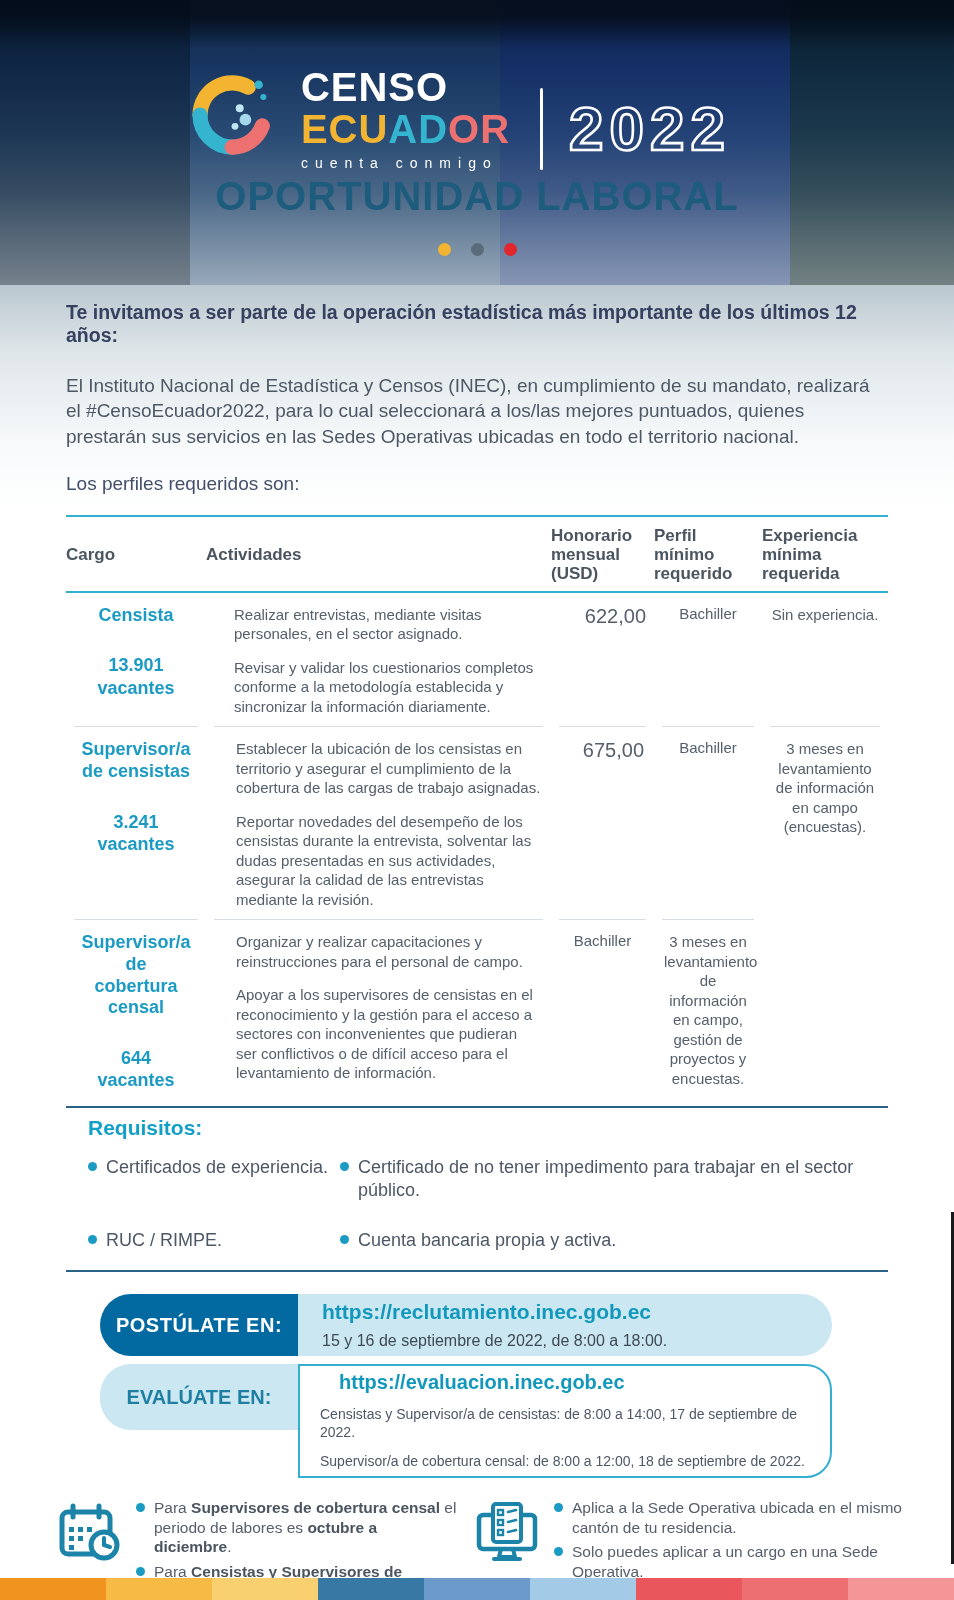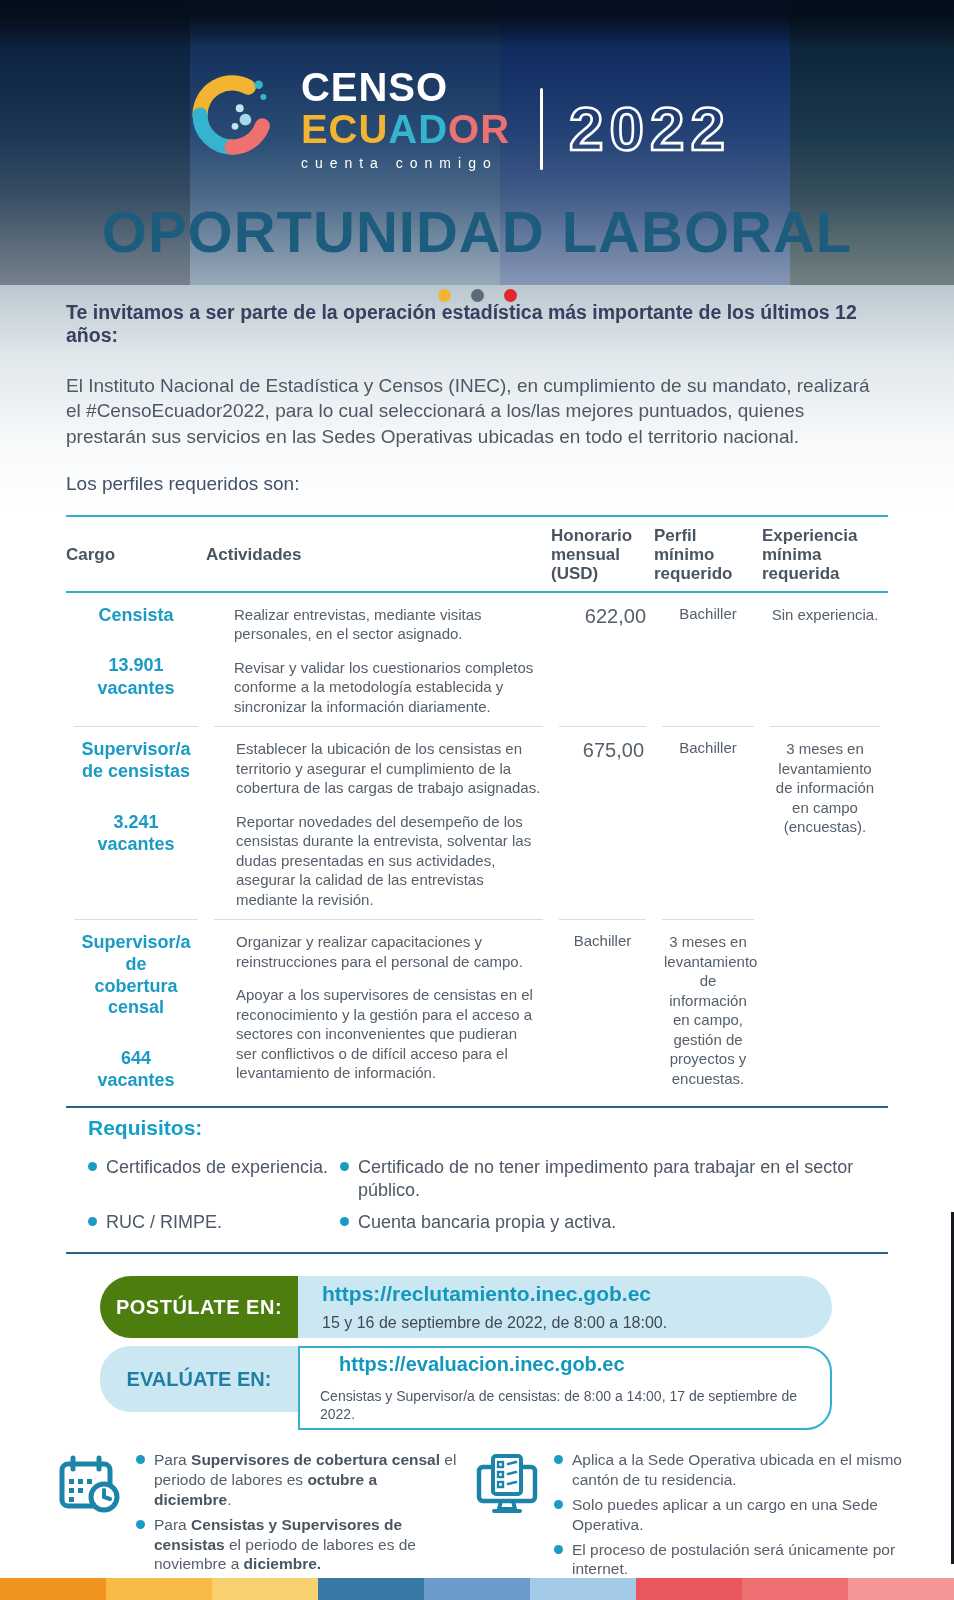--- a/index.html
+++ b/index.html
@@ -13,21 +13,21 @@
       linear-gradient(90deg, rgba(5,15,30,.38) 0px, rgba(5,15,30,.38) 190px, rgba(30,60,110,.22) 190px, rgba(30,60,110,.22) 500px, rgba(16,36,120,.30) 500px, rgba(16,36,120,.30) 790px, rgba(6,24,16,.40) 790px, rgba(6,24,16,.40) 100%),
       linear-gradient(180deg,#0a1f3a 0%,#16355e 24%,#2d5076 48%,#56738e 68%,#90a4b3 86%,#bac7cf 100%);
   }
   .logo-row{display:flex;justify-content:center;align-items:flex-end;padding-top:62px;padding-left:16px;}
   .logo-mark{margin-right:14px;}
   .logo-text{display:flex;flex-direction:column;line-height:1;}
   .logo-l1{font-size:40px;font-weight:800;color:#ffffff;letter-spacing:1px;}
   .logo-l2{font-size:40px;font-weight:800;letter-spacing:1px;margin-top:2px;}
   .logo-tag{font-size:14px;color:#ffffff;letter-spacing:7px;margin-top:7px;font-weight:500;}
   .logo-sep{width:3px;height:82px;background:#ffffff;margin:0 24px 0 30px;border-radius:2px;}
-  .hero-title{margin-top:28px;text-align:center;font-size:58px;font-weight:800;color:#1d5c7d;letter-spacing:1px;}
+  .hero-title{margin-top:4px;text-align:center;font-size:40px;font-weight:800;color:#1d5c7d;letter-spacing:1px;}
   .hero-dots{display:flex;justify-content:center;gap:20px;margin-top:24px;}
   .hdot{width:13px;height:13px;border-radius:50%;}
 
   
   .intro{background:linear-gradient(180deg,#bac7cf 0%,#dfe6ea 30%,#f7f9fa 70%,#ffffff 100%);padding:16px 66px 6px 66px;}
   .invite{font-size:19.5px;font-weight:700;color:#36405f;margin-bottom:26px;}
   .intro-body{font-size:19px;color:#4d5866;line-height:1.33;margin-bottom:24px;}
   .intro-lead{font-size:19px;color:#44506a;padding-bottom:8px;}
 
   
@@ -43,29 +43,29 @@
   .act{font-size:15px;color:#55606b;line-height:1.3;margin-bottom:14px;margin-left:20px;}
   .act:last-child{margin-bottom:0;}
   .fee{font-size:20px;color:#55606b;text-align:right;}
   .prof{font-size:15px;color:#55606b;text-align:center;}
   .exp{font-size:15px;color:#55606b;text-align:center;line-height:1.3;}
   .navy-divider{height:2.5px;background:#2a6388;margin:4px 66px 0 66px;}
 
   
   .reqs{padding:4px 66px 14px 66px;}
   .req-title{font-size:21px;font-weight:700;color:#12a0c6;margin:4px 0 16px 22px;}
-  .req-grid{display:grid;grid-template-columns:252px 1fr;row-gap:10px;padding-left:22px;}
+  .req-grid{display:grid;grid-template-columns:252px 1fr;row-gap:28px;padding-left:22px;}
   .bullet{display:flex;align-items:flex-start;}
   .dot{flex:0 0 9px;width:9px;height:9px;border-radius:50%;background:#1b9ac4;margin:6px 9px 0 0;}
   .req-grid .btxt{font-size:18px;color:#4d5866;line-height:1.25;}
 
   
   .cta{margin:22px 122px 0 100px;}
   .cta-box{display:flex;margin-bottom:8px;}
-  .cta-label1{flex:0 0 198px;background:#4d7c0f;border-radius:31px 0 0 31px;display:flex;align-items:center;justify-content:center;color:#fff;font-size:20px;font-weight:700;letter-spacing:.5px;height:62px;}
+  .cta-label1{flex:0 0 198px;background:#0369a1;border-radius:31px 0 0 31px;display:flex;align-items:center;justify-content:center;color:#fff;font-size:20px;font-weight:700;letter-spacing:.5px;height:62px;}
   .cta-body1{flex:1;background:#cbe7f2;border-radius:0 31px 31px 0;padding:8px 10px 8px 24px;height:46px;display:flex;flex-direction:column;justify-content:center;}
   .cta-url{font-size:21px;font-weight:700;color:#1298bc;}
   .cta-sched{font-size:16px;color:#3f4a54;margin-top:8px;}
   .cta-label2{flex:0 0 198px;background:#cbe7f2;border-radius:31px 0 0 31px;display:flex;align-items:center;justify-content:center;color:#1f7fa3;font-size:20px;font-weight:700;height:66px;}
   .cta-body2{flex:1;background:#ffffff;border:2px solid #35afd1;border-radius:0 26px 26px 0;padding:5px 8px 5px 20px;display:flex;flex-direction:column;justify-content:center;}
   .cta-url2{font-size:20px;font-weight:700;color:#1298bc;margin-left:19px;}
   .cta-line{font-size:14px;color:#4d5866;margin-top:12px;line-height:1.25;}
 
   
   .notes{display:flex;margin:20px 40px 0 58px;}
@@ -217,20 +217,21 @@
       <div class="cta-body1">
         <a class="cta-url" style="text-decoration:none">https://reclutamiento.inec.gob.ec</a>
         <div class="cta-sched">15 y 16 de septiembre de 2022, de 8:00 a 18:00.</div>
       </div>
     </div>
     <div class="cta-box">
       <div class="cta-label2">EVALÚATE EN:</div>
       <div class="cta-body2">
         <a class="cta-url2" style="text-decoration:none">https://evaluacion.inec.gob.ec</a>
         <div class="cta-line">Censistas y Supervisor/a de censistas: de 8:00 a 14:00, 17 de septiembre de 2022.</div>
+        <div class="cta-line">Supervisor/a de cobertura censal: de 8:00 a 12:00, 18 de septiembre de 2022.</div>
       </div>
     </div>
   </div>
 
   <div class="notes">
     <div class="note-col left">
       <div class="note-icon">
         <svg width="66" height="62" viewBox="0 0 66 62">
           <rect x="4" y="10" width="48" height="42" rx="6" fill="none" stroke="#1B84A8" stroke-width="5"></rect>
           <line x1="15" y1="4" x2="15" y2="15" stroke="#1B84A8" stroke-width="5" stroke-linecap="round"></line>

